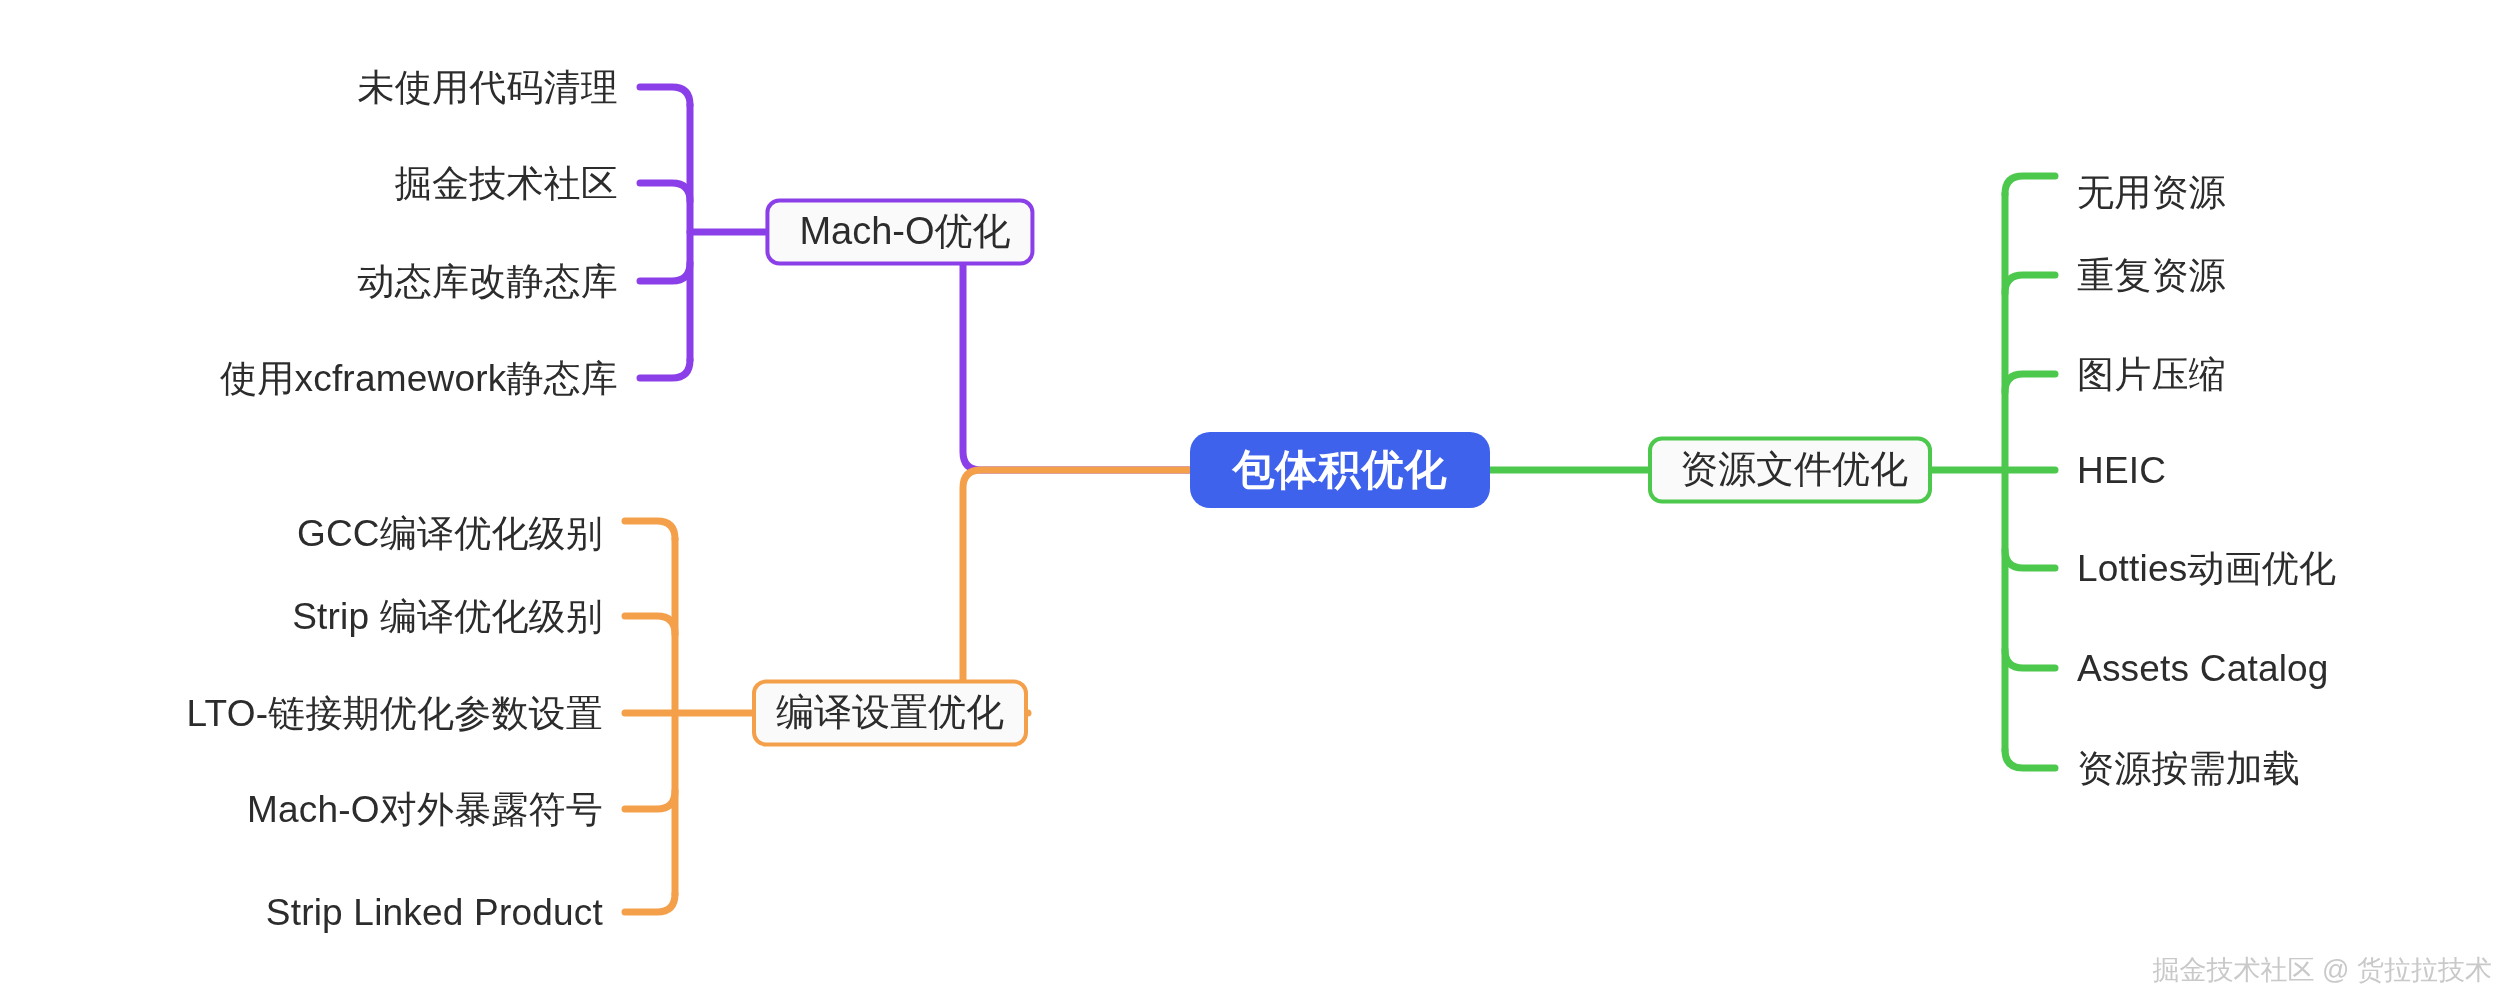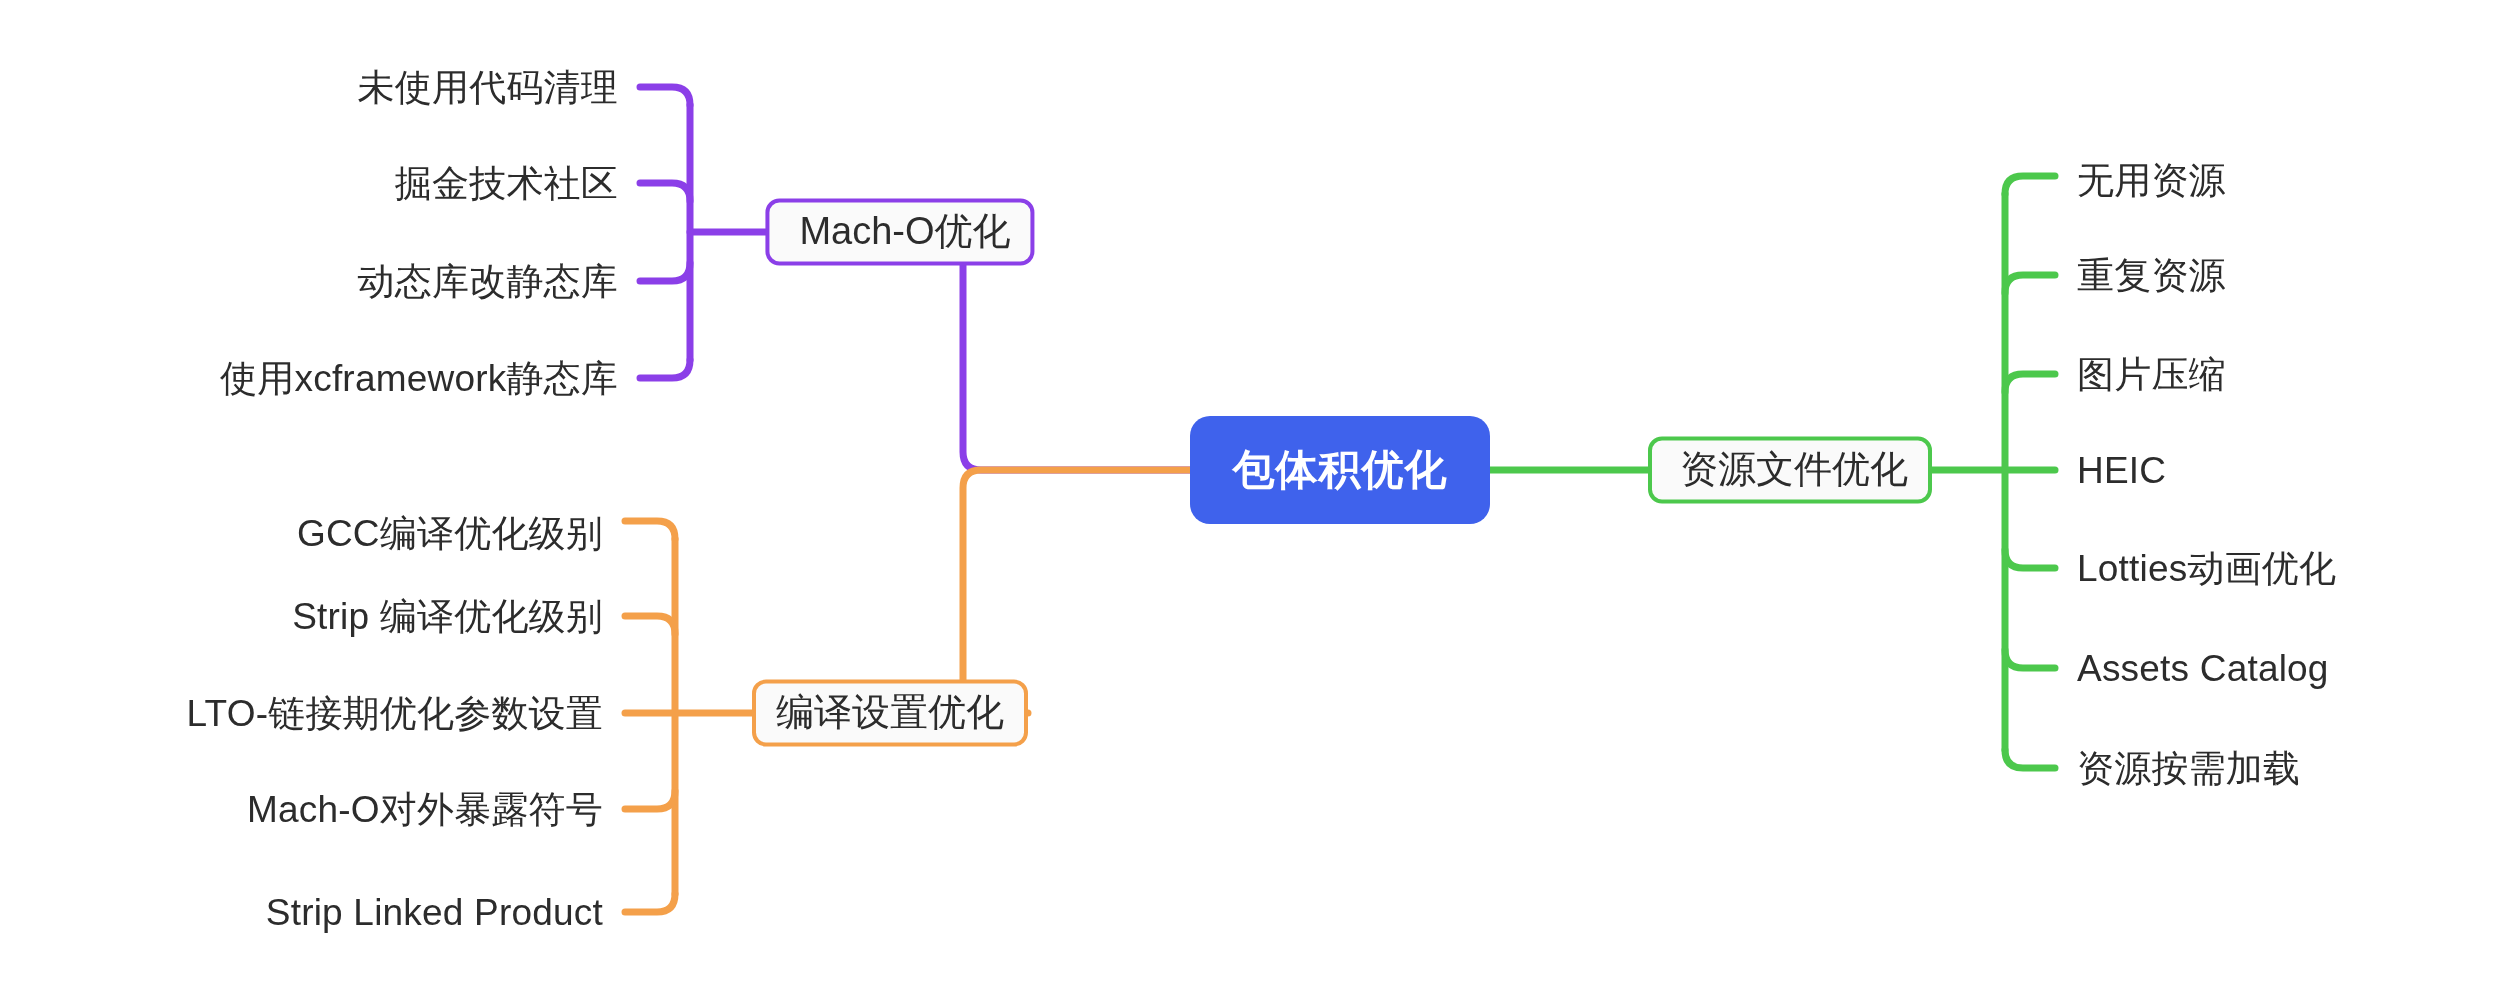--- a/index.html
+++ b/index.html
@@ -110,36 +110,37 @@
       <path d="M 2005 194 Q 2005 176 2023 176 L 2055 176" fill="none" stroke="#4CC84C" stroke-width="7" stroke-linecap="round" stroke-linejoin="round"></path>
       <path d="M 2005 293 Q 2005 275 2023 275 L 2055 275" fill="none" stroke="#4CC84C" stroke-width="7" stroke-linecap="round" stroke-linejoin="round"></path>
       <path d="M 2005 392 Q 2005 374 2023 374 L 2055 374" fill="none" stroke="#4CC84C" stroke-width="7" stroke-linecap="round" stroke-linejoin="round"></path>
       <path d="M 2005 470 L 2055 470" fill="none" stroke="#4CC84C" stroke-width="7" stroke-linecap="round" stroke-linejoin="round"></path>
       <path d="M 2005 550 Q 2005 568 2023 568 L 2055 568" fill="none" stroke="#4CC84C" stroke-width="7" stroke-linecap="round" stroke-linejoin="round"></path>
       <path d="M 2005 650 Q 2005 668 2023 668 L 2055 668" fill="none" stroke="#4CC84C" stroke-width="7" stroke-linecap="round" stroke-linejoin="round"></path>
       <path d="M 2005 750 Q 2005 768 2023 768 L 2055 768" fill="none" stroke="#4CC84C" stroke-width="7" stroke-linecap="round" stroke-linejoin="round"></path>
     </svg>
 
   <div id="nodes">
-      <div class="root" style="left: 1340px; top: 470px; width: 300px; height: 108px;">包体积优化</div>
+      <div class="root" style="left: 1340px; top: 470px; width: 300px; height: 76px;">包体积优化</div>
       <div class="pill purple" style="left: 900px; top: 232px; padding-left: 30px;">Mach-O优化</div>
       <div class="leaf right-align" style="top: 87px; left: 618px;">未使用代码清理</div>
       <div class="leaf right-align" style="top: 183px; left: 618px;">掘金技术社区</div>
       <div class="leaf right-align" style="top: 281px; left: 618px;">动态库改静态库</div>
       <div class="leaf right-align" style="top: 378px; left: 618px;">使用xcframework静态库</div>
       <div class="pill orange" style="left: 890px; top: 713px;">编译设置优化</div>
       <div class="leaf right-align" style="top: 521px; left: 603px; margin-top: 12px;">GCC编译优化级别</div>
       <div class="leaf right-align" style="top: 616px; left: 603px;">Strip 编译优化级别</div>
       <div class="leaf right-align" style="top: 713px; left: 603px;">LTO-链接期优化参数设置</div>
       <div class="leaf right-align" style="top: 809px; left: 603px;">Mach-O对外暴露符号</div>
       <div class="leaf right-align" style="top: 912px; left: 603px;">Strip Linked Product</div>
       <div class="pill green" style="left: 1790px; top: 470px; padding-left: 28px;">资源文件优化</div>
-      <div class="leaf left-align" style="top: 180px; left: 2077px;">无用资源</div>
+      <div class="leaf left-align" style="top: 192px; left: 2077px;">无用资源</div>
       <div class="leaf left-align" style="top: 275px; left: 2077px;">重复资源</div>
       <div class="leaf left-align" style="top: 374px; left: 2077px;">图片压缩</div>
       <div class="leaf left-align" style="top: 470px; left: 2077px;">HEIC</div>
       <div class="leaf left-align" style="top: 568px; left: 2077px;">Lotties动画优化</div>
       <div class="leaf left-align" style="top: 668px; left: 2077px; text-align: right;">Assets Catalog</div>
       <div class="leaf left-align" style="top: 768px; left: 2077px;">资源按需加载</div>
     </div>
 
+  <div class="watermark">掘金技术社区 @ 货拉拉技术</div>
 
 </div>
 
 </body></html>

